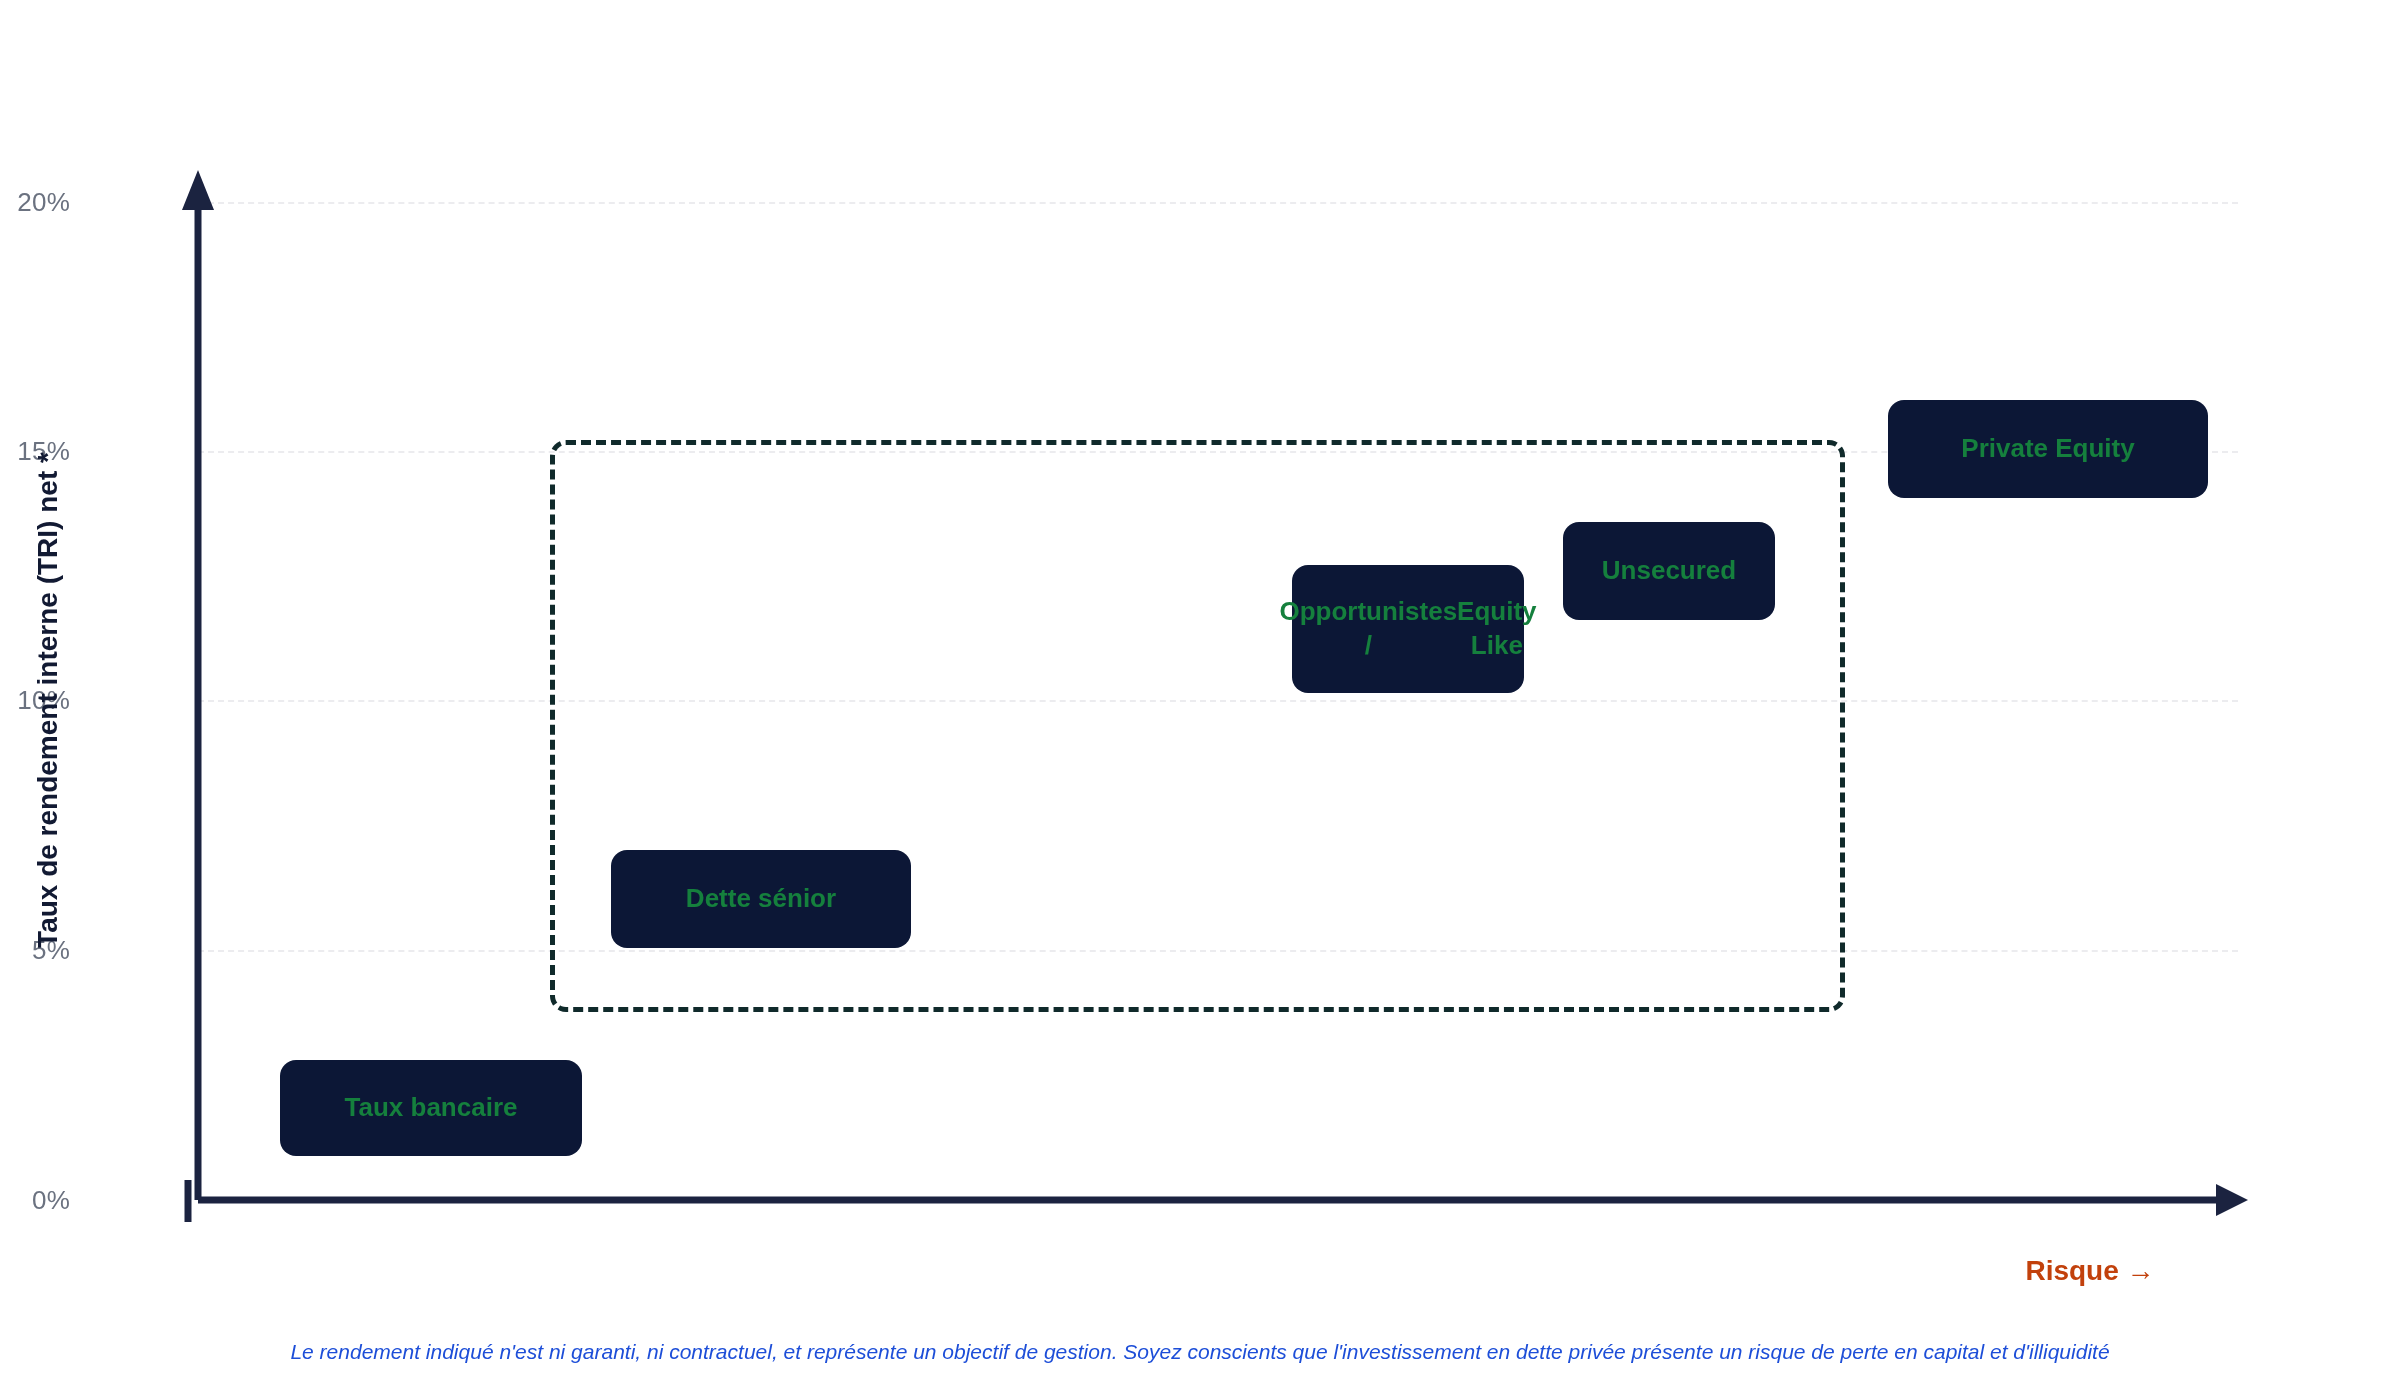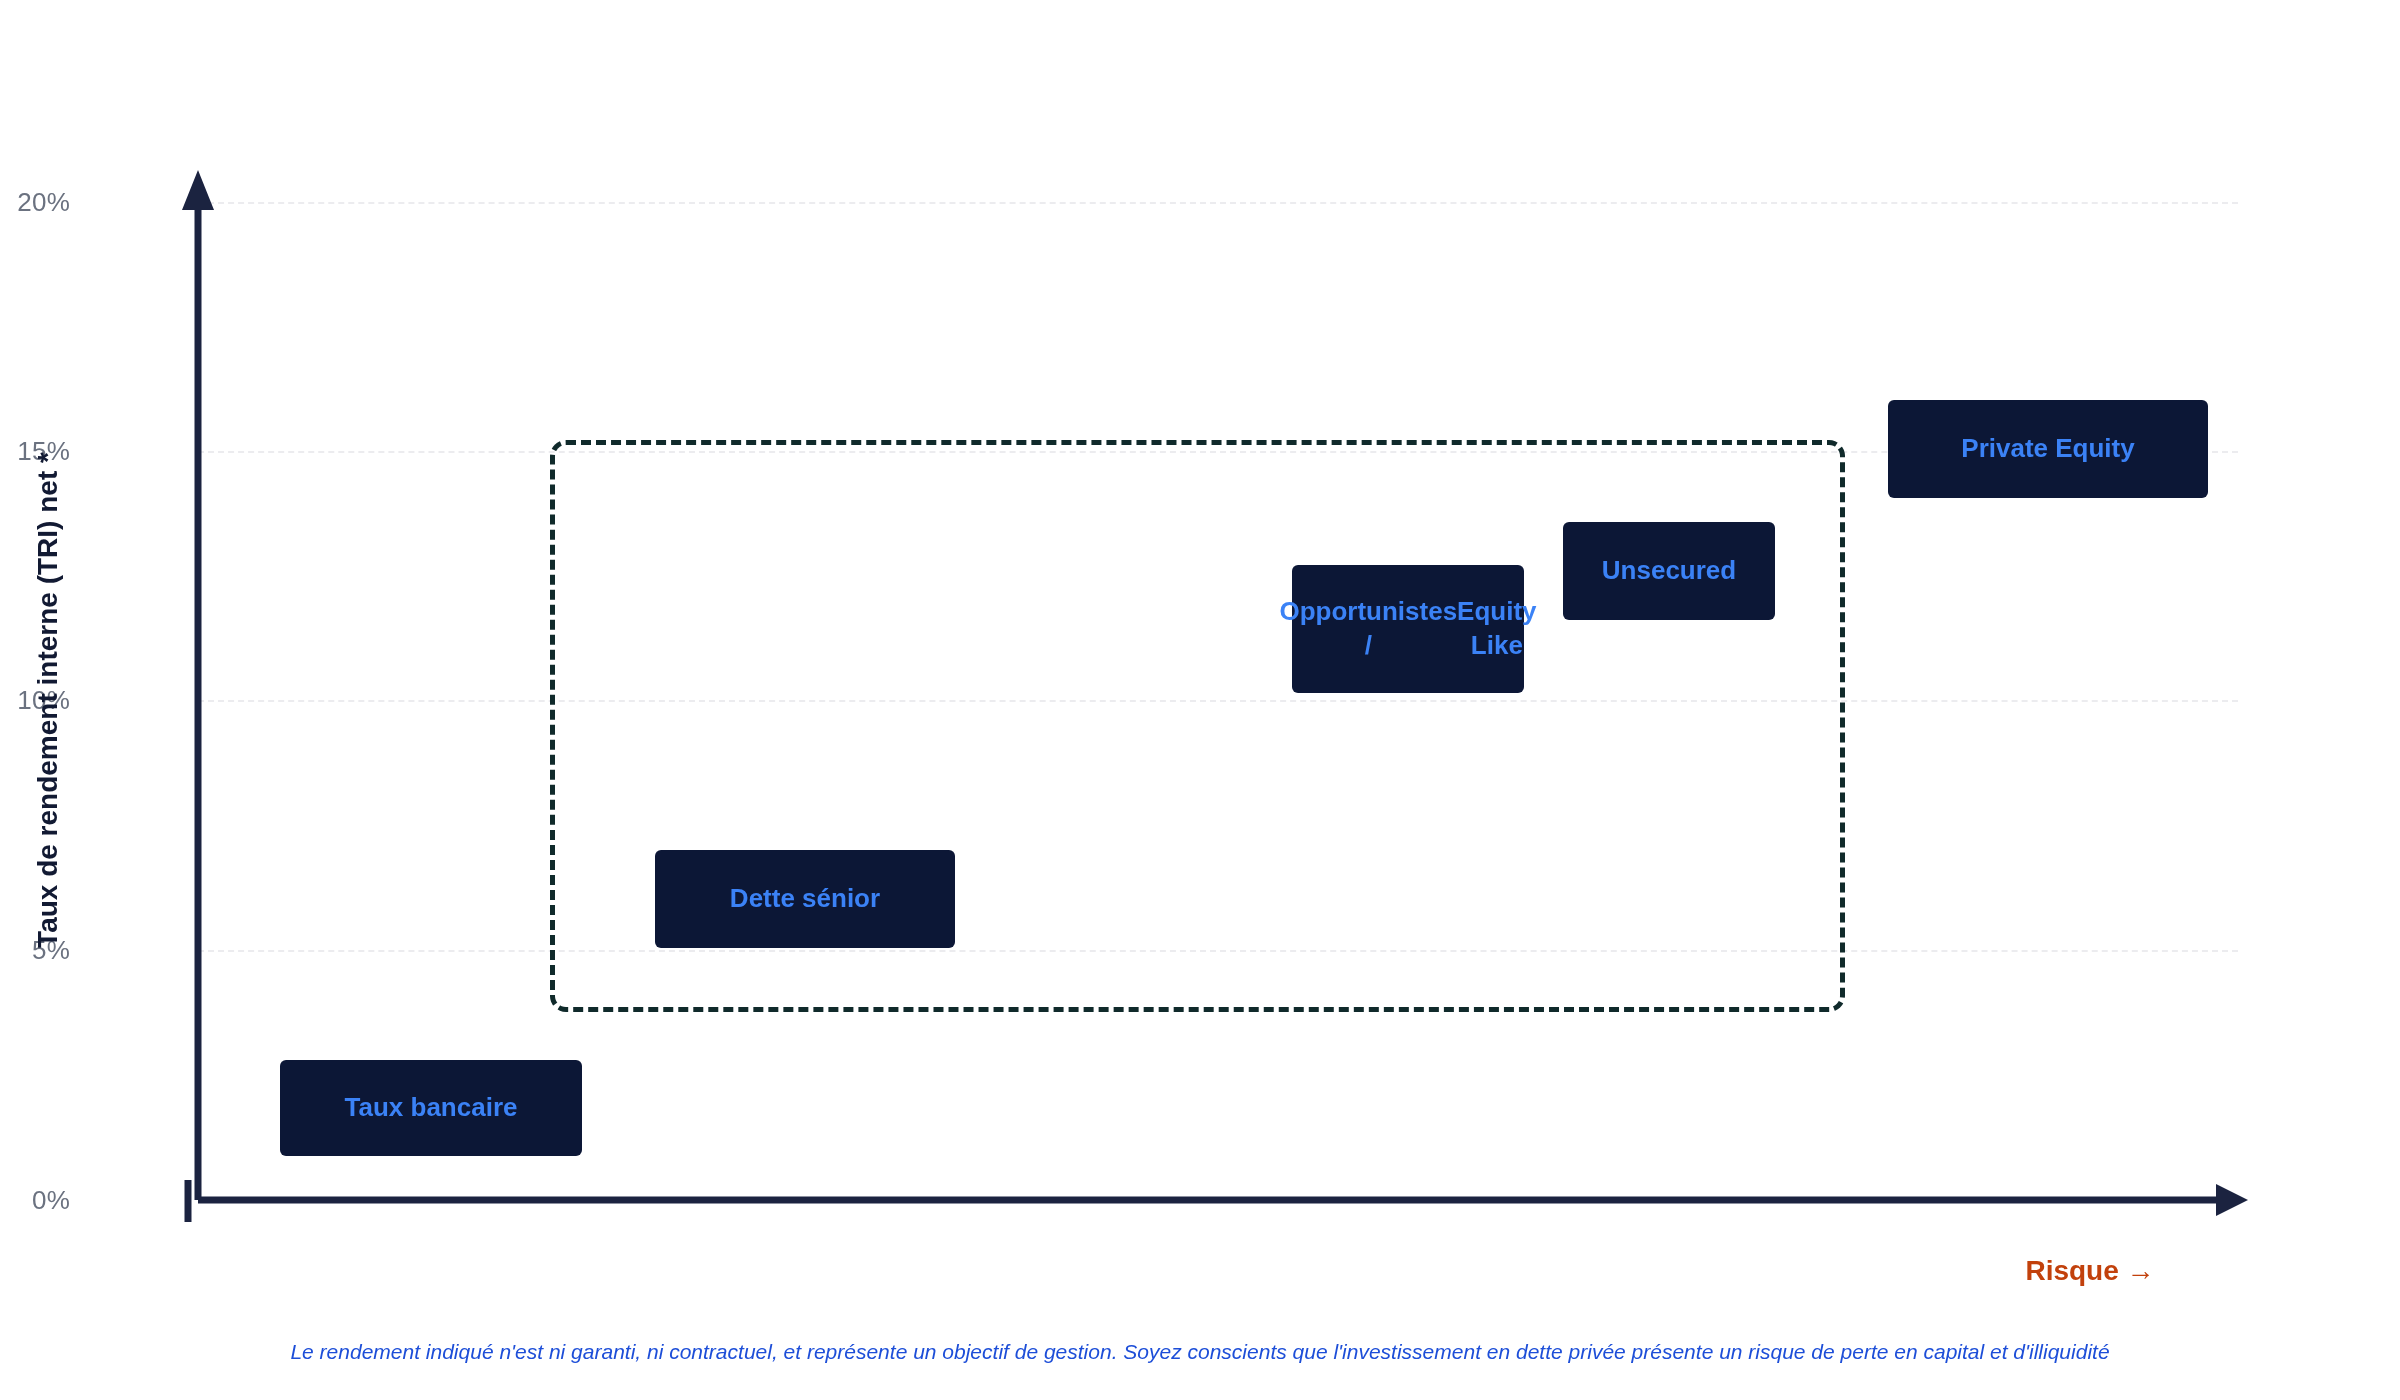--- a/index.html
+++ b/index.html
@@ -105,22 +105,22 @@
     display: flex;
     align-items: center;
     justify-content: center;
     white-space: nowrap;
   }
 
   
   .cat-box {
     position: absolute;
     background: #0c1736;
-    border-radius: 6px;
-    color: #3b82f6;
+    border-radius: 16px;
+    color: #15803d;
     font-size: 26px;
     font-weight: bold;
     display: flex;
     align-items: center;
     justify-content: center;
     text-align: center;
     line-height: 1.3;
     box-sizing: border-box;
     padding: 4px 22px;
   }
@@ -170,21 +170,21 @@
   <div id="ylabel-wrap">
     <div id="ylabel">Taux de rendement interne (TRI) net *</div>
   </div>
 
   <div id="xlabel">Risque →</div>
 
   <div id="perimeter"></div>
 
   <div class="cat-box" style="left:280px; top:1060px; width:302px; height:96px;">Taux bancaire</div>
 
-  <div class="cat-box" style="left:611px; top:850px; width:300px; height:98px;margin-left:44px;">Dette sénior</div>
+  <div class="cat-box" style="left:611px; top:850px; width:300px; height:98px;">Dette sénior</div>
 
 
   <div class="cat-box" style="left:1292px; top:565px; width:232px; height:128px; flex-direction:row;">
     <span>Opportunistes /</span>
     <span>Equity Like</span>
   </div>
 
   <div class="cat-box" style="left:1563px; top:522px; width:212px; height:98px;">Unsecured</div>
 
   <div class="cat-box" style="left:1888px; top:400px; width:320px; height:98px;">Private Equity</div>

